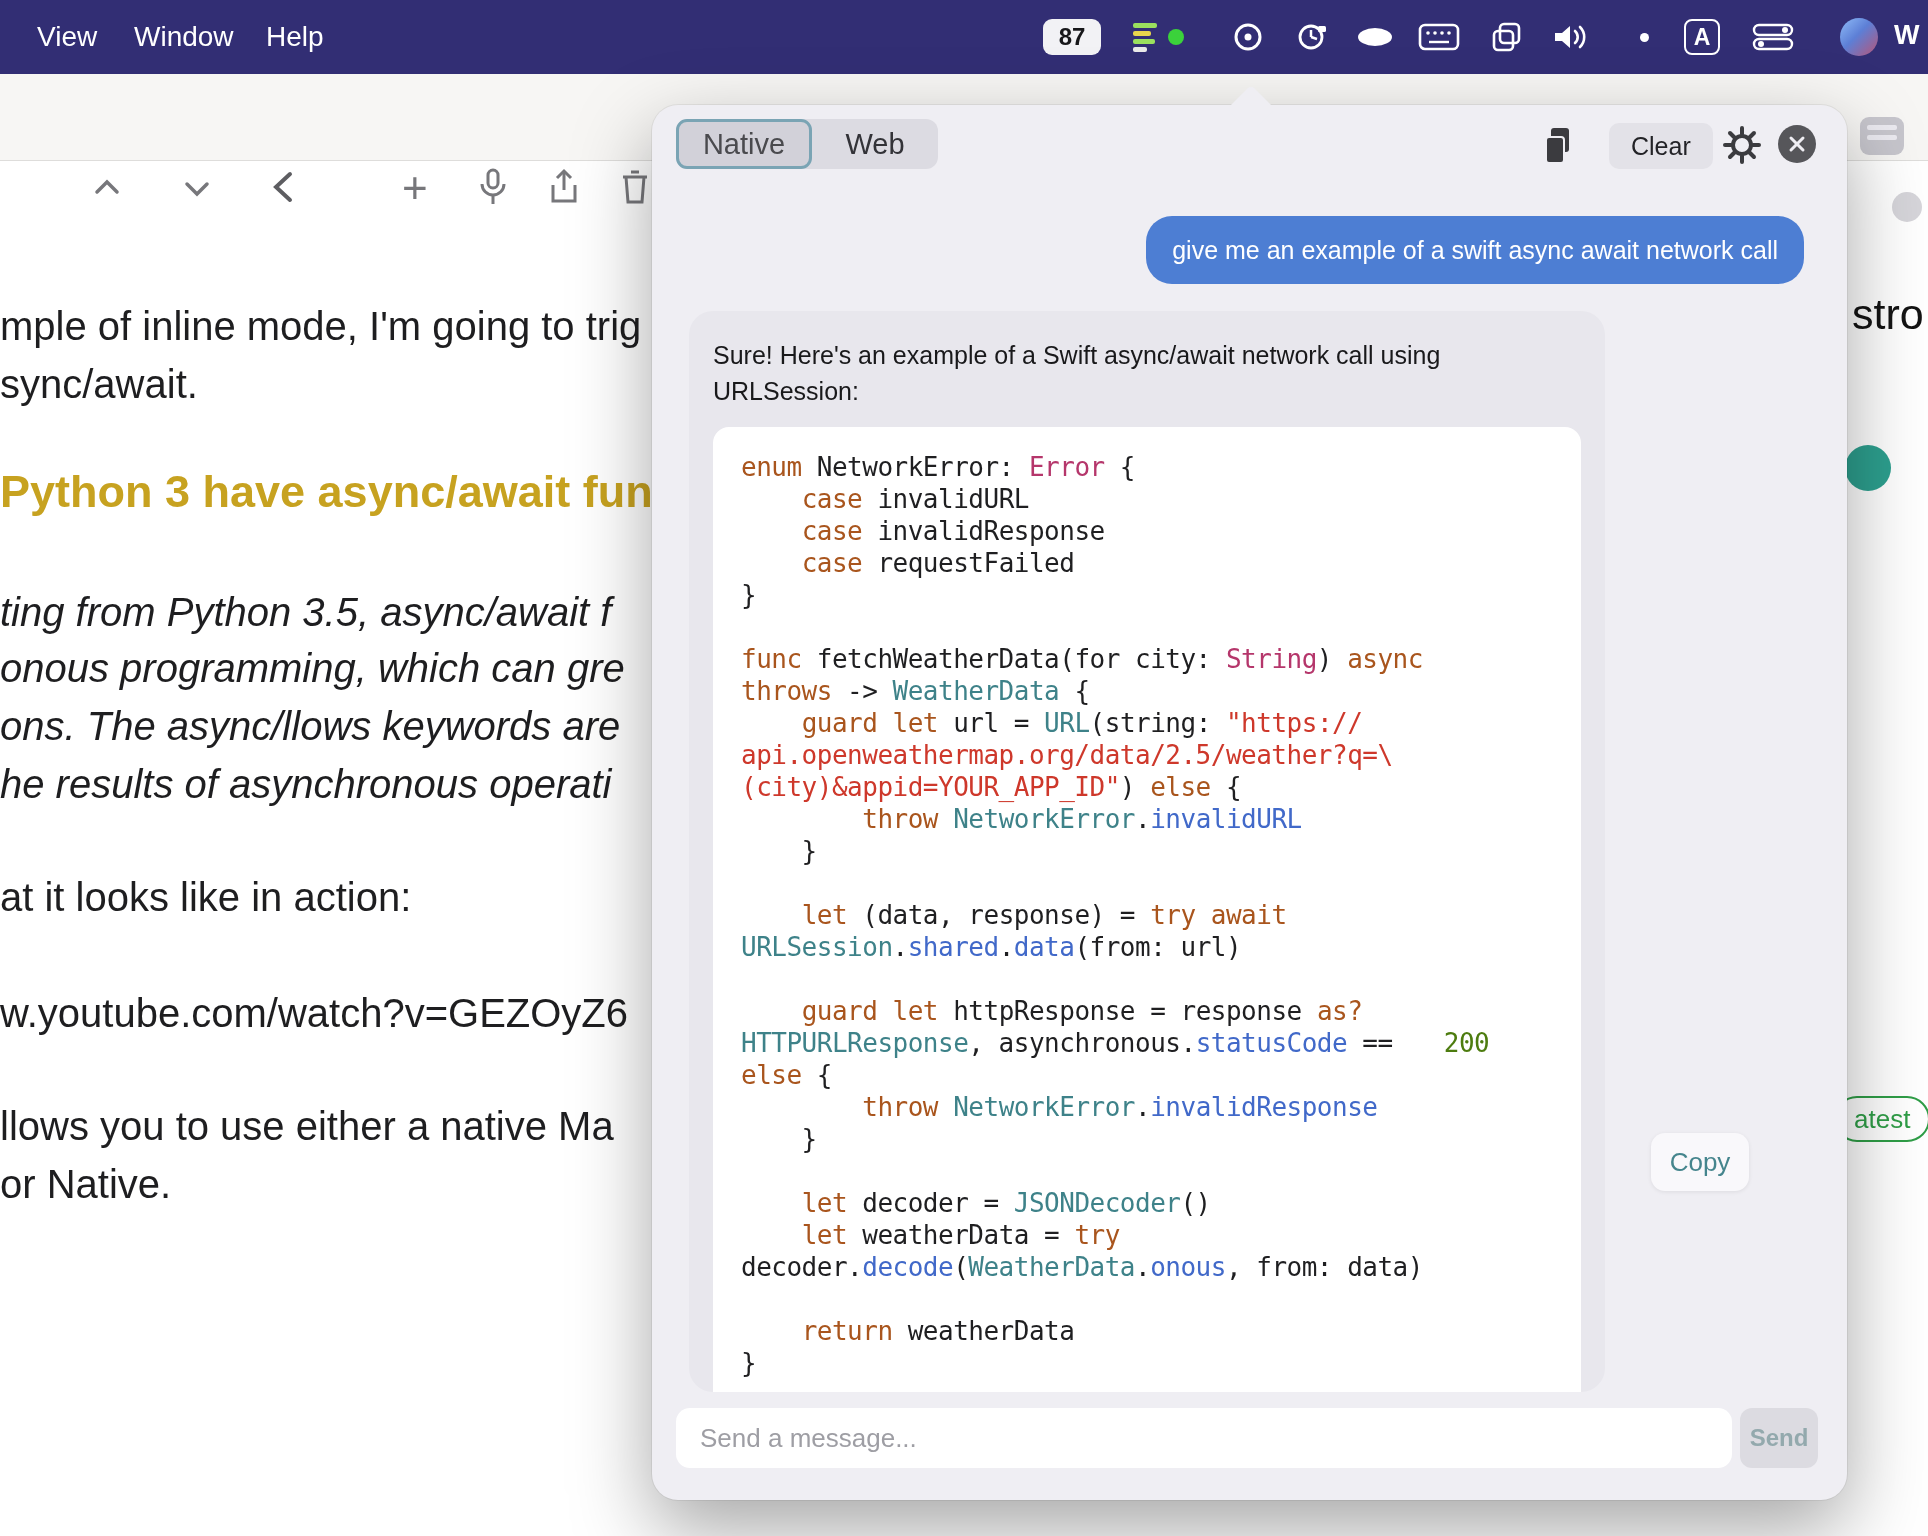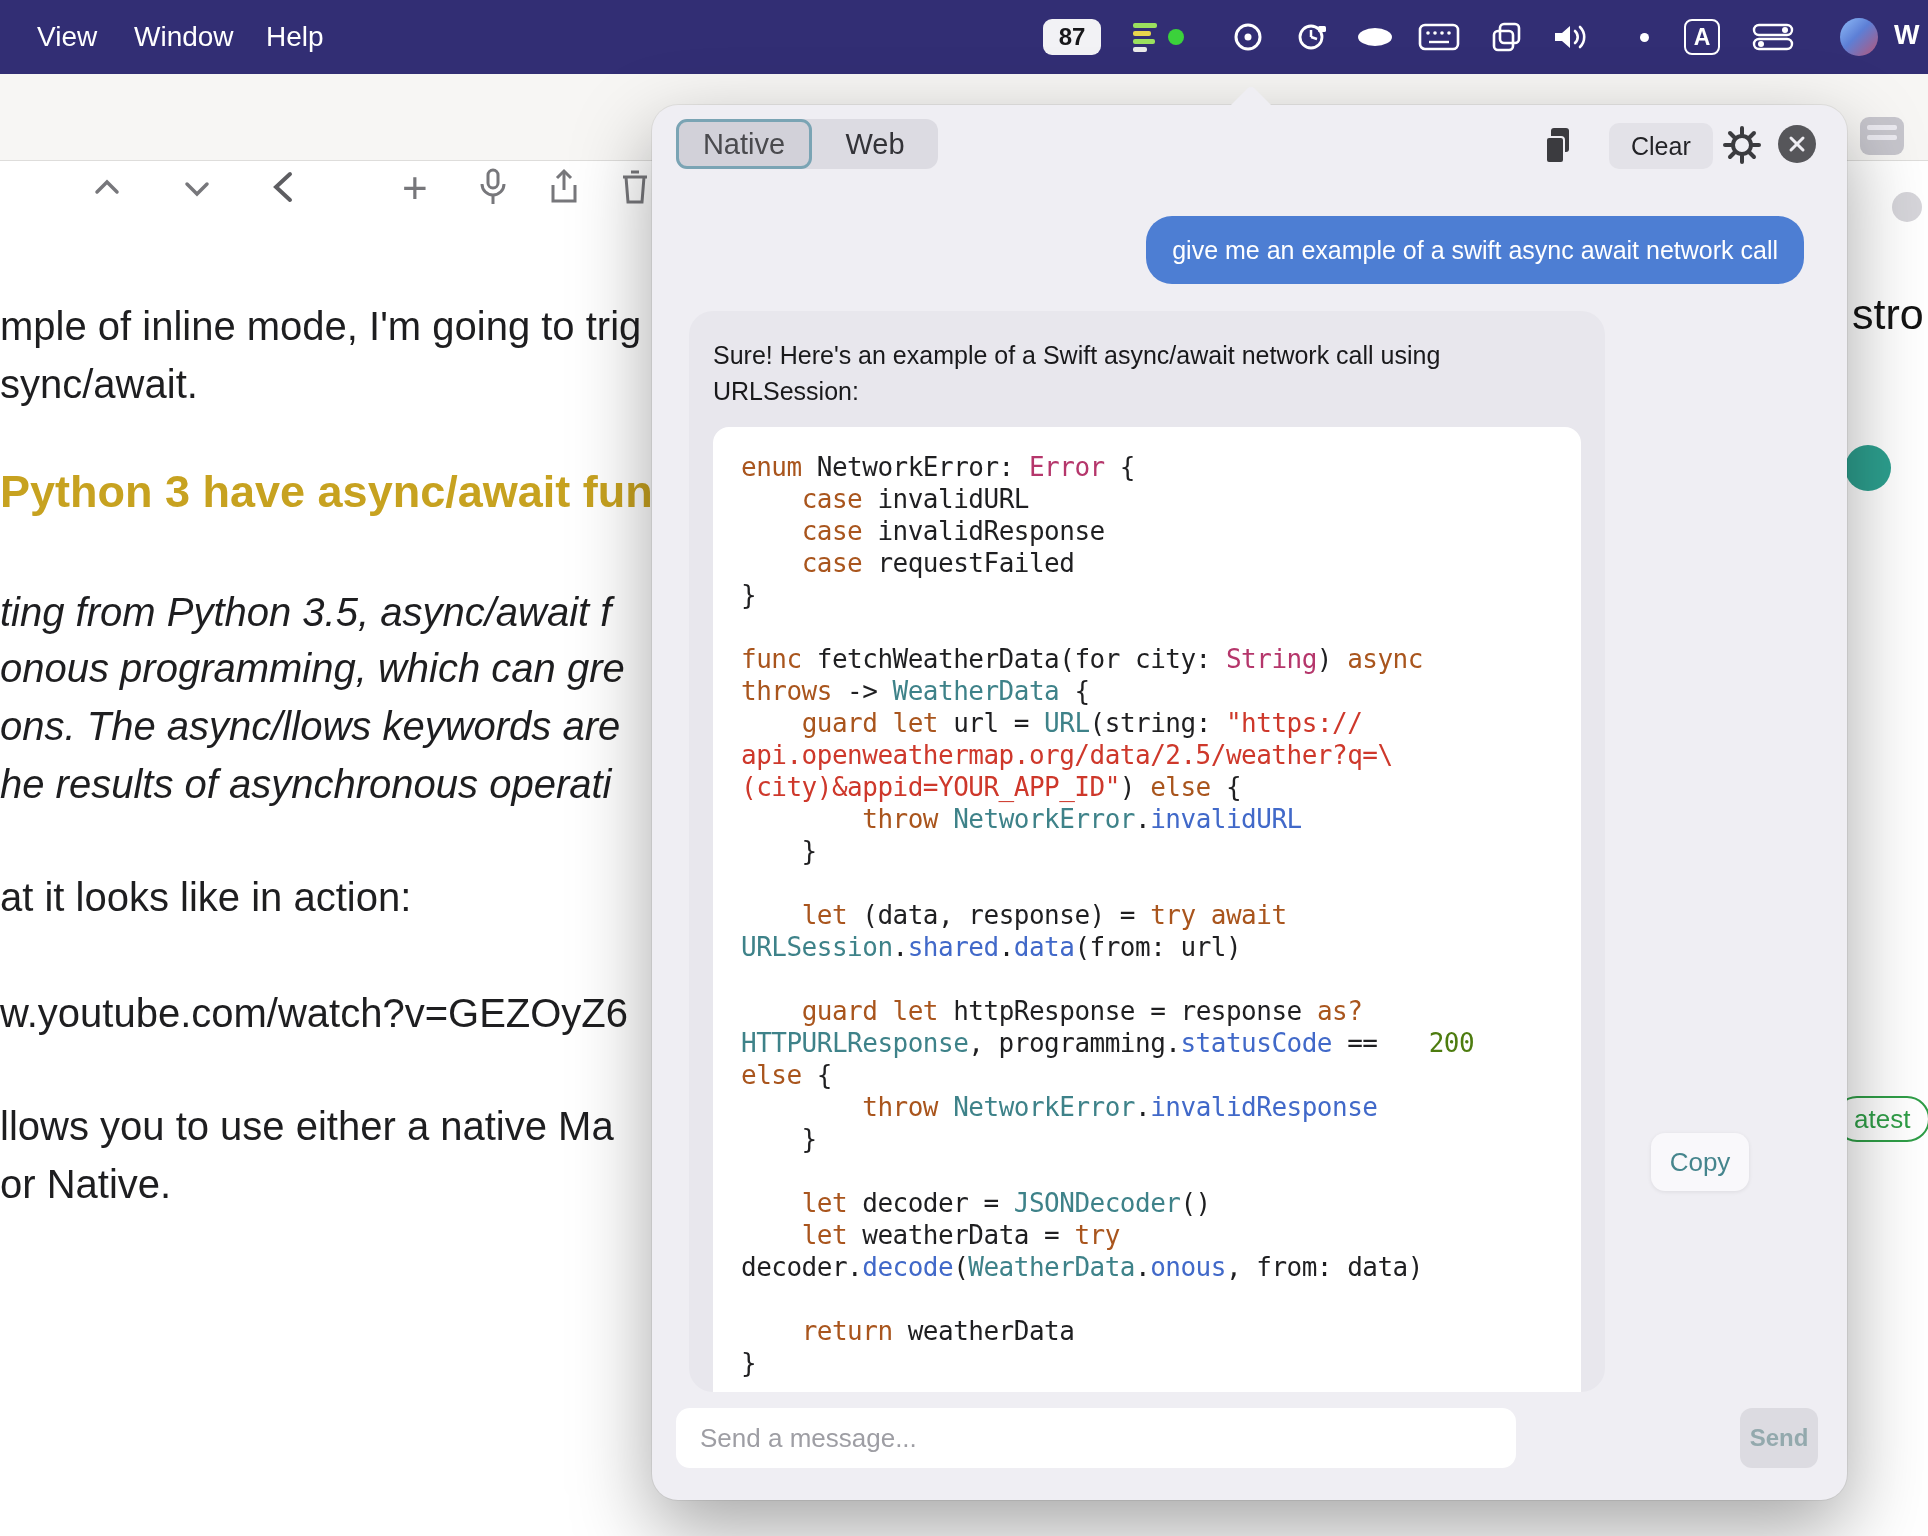--- a/index.html
+++ b/index.html
@@ -75,21 +75,21 @@
   .tok-kw { color:#a9551d; }
   .tok-ty { color:#3e8289; }
   .tok-bt { color:#b5366b; }
   .tok-mb { color:#4169c9; }
   .tok-nm { color:#4d7c0f;margin-left:36px; }
   .tok-st { color:#ce382b; }
 
   .copy-btn { position:absolute; left:999px; top:1028px; width:98px; height:58px; background:#f9f8fb; border-radius:14px;
     color:#45858d; font-size:26px; display:flex; align-items:center; justify-content:center; box-shadow:0 1px 4px rgba(0,0,0,0.08); }
 
-  .msg-input { position:absolute; left:24px; top:1303px; width:840px; height:60px; background:#ffffff; border:none;
+  .msg-input { position:absolute; left:24px; top:1303px; width:1056px; height:60px; background:#ffffff; border:none;
     border-radius:14px; font-size:26px; padding:0 24px; color:#1a1a1a; outline:none; font-family:"Liberation Sans", sans-serif; }
   .msg-input::placeholder { color:#9e9ea4; }
   .send-btn { position:absolute; left:1088px; top:1303px; width:78px; height:60px; background:#dcdbe1; border-radius:12px;
     color:#93a9ad; font-size:24px; font-weight:700; display:flex; align-items:center; justify-content:center; }
 </style>
 </head>
 <body>
 
 <div class="page"></div>
 
@@ -324,21 +324,21 @@
           <div class="code-line"><span class="tok-pl">    </span><span class="tok-kw">guard</span><span class="tok-pl"> </span><span class="tok-kw">let</span><span class="tok-pl"> url = </span><span class="tok-ty">URL</span><span class="tok-pl">(string: </span><span class="tok-st">"https://</span></div>
           <div class="code-line"><span class="tok-st">api.openweathermap.org/data/2.5/weather?q=\</span></div>
           <div class="code-line"><span class="tok-st">(city)&amp;appid=YOUR_APP_ID"</span><span class="tok-pl">) </span><span class="tok-kw">else</span><span class="tok-pl"> {</span></div>
           <div class="code-line"><span class="tok-pl">        </span><span class="tok-kw">throw</span><span class="tok-pl"> </span><span class="tok-ty">NetworkError</span><span class="tok-pl">.</span><span class="tok-mb">invalidURL</span></div>
           <div class="code-line"><span class="tok-pl">    }</span></div>
           <div class="code-line">​</div>
           <div class="code-line"><span class="tok-pl">    </span><span class="tok-kw">let</span><span class="tok-pl"> (data, response) = </span><span class="tok-kw">try</span><span class="tok-pl"> </span><span class="tok-kw">await</span></div>
           <div class="code-line"><span class="tok-ty">URLSession</span><span class="tok-pl">.</span><span class="tok-mb">shared</span><span class="tok-pl">.</span><span class="tok-mb">data</span><span class="tok-pl">(from: url)</span></div>
           <div class="code-line">​</div>
           <div class="code-line"><span class="tok-pl">    </span><span class="tok-kw">guard</span><span class="tok-pl"> </span><span class="tok-kw">let</span><span class="tok-pl"> httpResponse = response </span><span class="tok-kw">as?</span></div>
-          <div class="code-line"><span class="tok-ty">HTTPURLResponse</span><span class="tok-pl">, programming.</span><span class="tok-mb">statusCode</span><span class="tok-pl"> == </span><span class="tok-nm">200</span></div>
+          <div class="code-line"><span class="tok-ty">HTTPURLResponse</span><span class="tok-pl">, asynchronous.</span><span class="tok-mb">statusCode</span><span class="tok-pl"> == </span><span class="tok-nm">200</span></div>
           <div class="code-line"><span class="tok-kw">else</span><span class="tok-pl"> {</span></div>
           <div class="code-line"><span class="tok-pl">        </span><span class="tok-kw">throw</span><span class="tok-pl"> </span><span class="tok-ty">NetworkError</span><span class="tok-pl">.</span><span class="tok-mb">invalidResponse</span></div>
           <div class="code-line"><span class="tok-pl">    }</span></div>
           <div class="code-line">​</div>
           <div class="code-line"><span class="tok-pl">    </span><span class="tok-kw">let</span><span class="tok-pl"> decoder = </span><span class="tok-ty">JSONDecoder</span><span class="tok-pl">()</span></div>
           <div class="code-line"><span class="tok-pl">    </span><span class="tok-kw">let</span><span class="tok-pl"> weatherData = </span><span class="tok-kw">try</span></div>
           <div class="code-line"><span class="tok-pl">decoder.</span><span class="tok-mb">decode</span><span class="tok-pl">(</span><span class="tok-ty">WeatherData</span><span class="tok-pl">.</span><span class="tok-mb">onous</span><span class="tok-pl">, from: data)</span></div>
           <div class="code-line">​</div>
           <div class="code-line"><span class="tok-pl">    </span><span class="tok-kw">return</span><span class="tok-pl"> weatherData</span></div>
           <div class="code-line"><span class="tok-pl">}</span></div>

